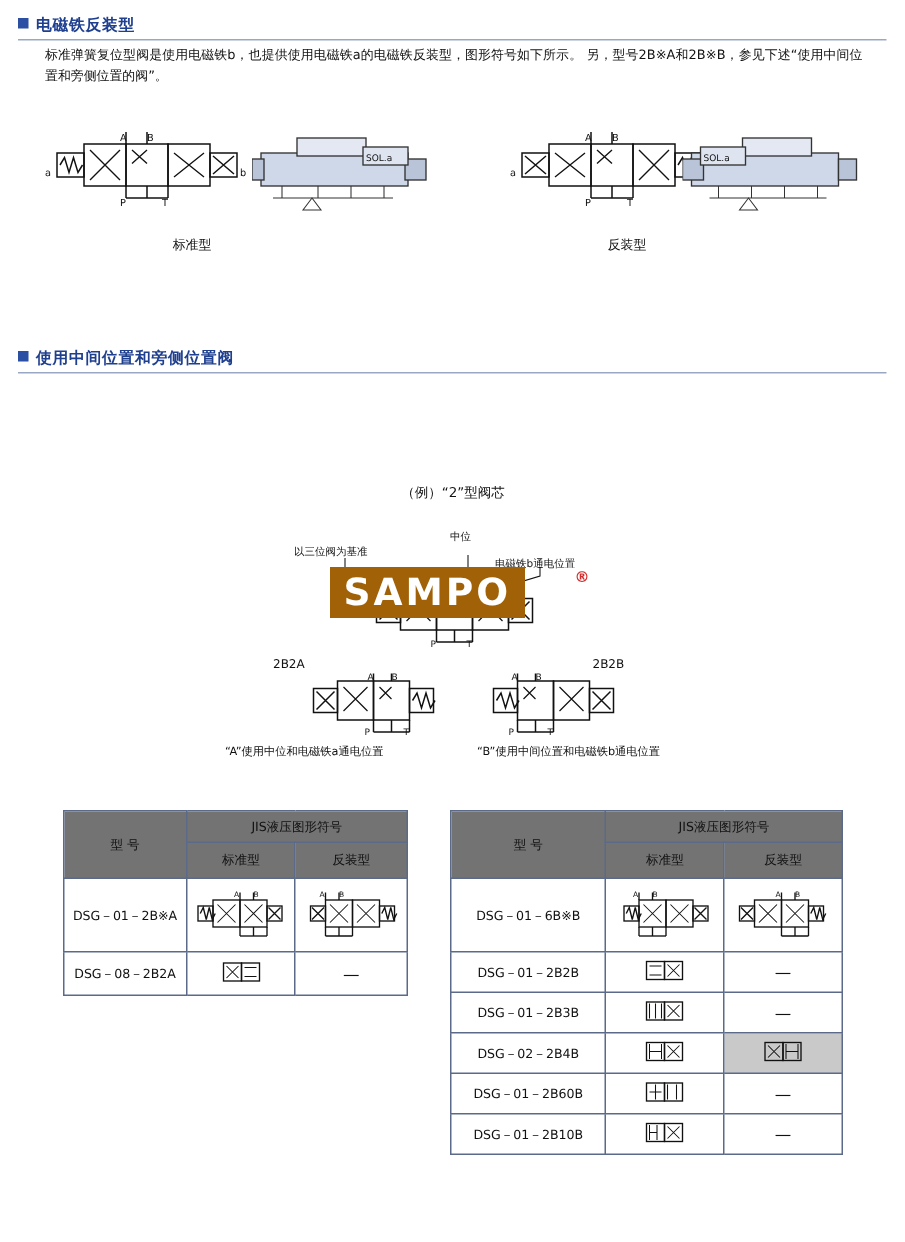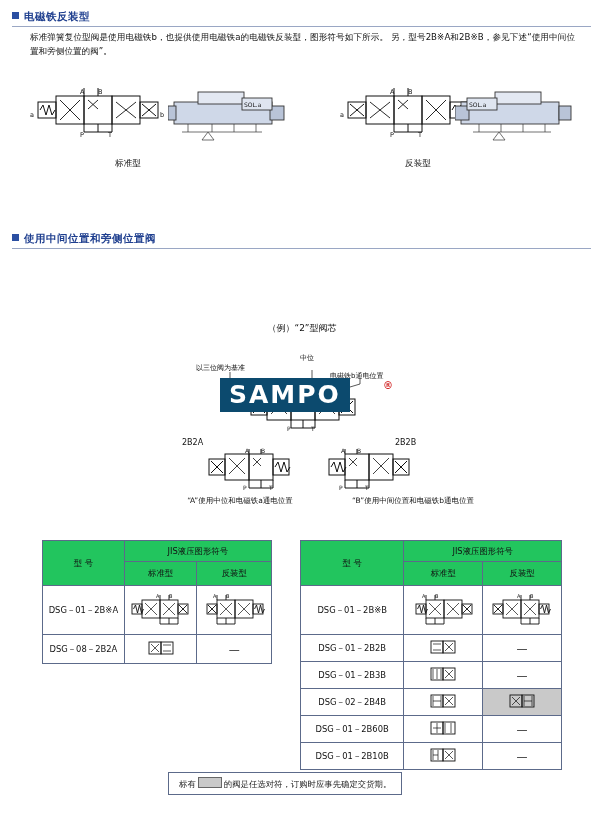--- a/index.html
+++ b/index.html
@@ -56,21 +56,21 @@
     position:absolute;
     font-size:7px;
     color:#111;
     white-space:nowrap;
   }
   .lbl-c{
     position:absolute;
     font-size:7.5px;
     color:#111;
     white-space:nowrap;
-    text-align:center;
+    text-align:left;
   }
 
   
   .wm{
     position:absolute;
     left:95px;top:372px;
     width:420px;height:90px;
     pointer-events:none;
     z-index:5;
   }
@@ -78,21 +78,21 @@
     position:absolute;left:0;top:26px;width:420px;
     text-align:center;
     font-size:30px;font-weight:bold;
     color:#b9c6dd;
     letter-spacing:14px;
     opacity:.85;
     white-space:nowrap;
   }
   .wm-box{
     position:absolute;left:125px;top:6px;
-    background:#0c4a6e;
+    background:#a16207;
     color:#fff;
     font-weight:bold;
     font-size:25px;
     letter-spacing:2px;
     padding:2px 9px 3px 9px;
     font-family:"DejaVu Sans","Liberation Sans",sans-serif;
   }
   .wm-reg{
     position:absolute;left:288px;top:8px;
     font-size:10px;color:#d32b2b;font-weight:bold;
@@ -106,21 +106,21 @@
   
   table{border-collapse:collapse;position:absolute;}
   table td,table th{
     border:1px solid #5c6a8a;
     font-size:8.4px;
     text-align:center;
     color:#111;
     font-weight:normal;
     padding:0;
   }
-  .thead{background:#22c55e;margin-left:25px;}
+  .thead{background:#737373;margin-left:25px;}
   .hatch{background:#c9c9c9;}
   .dash{font-size:11px;}
 
   
   .note{
     position:absolute;
     border:1px solid #5c6a8a;
     font-size:8.4px;
     padding:4px 10px;
     text-align:center;
@@ -418,21 +418,21 @@
         <tr>
       <td class="thead" rowspan="2" style="width:104px;height:44px;">型  号</td>
       <td class="thead" colspan="2" style="height:20px;">JIS液压图形符号</td>
     </tr>
     <tr>
       <td class="thead" style="width:78px;height:22px;">标准型</td>
       <td class="thead" style="width:78px;height:22px;">反装型</td>
     </tr>
 
     <tr>
-      <td style="height:48px;">DSG－01－2B※B</td>
+      <td style="height:48px;">DSG－01－6B※B</td>
       <td>
         <svg width="70" height="34" viewBox="0 0 70 34">
           <g stroke="#111" stroke-width=".9" fill="none">
             <rect x="18" y="8" width="18" height="18"></rect>
             <rect x="36" y="8" width="18" height="18"></rect>
             <rect x="8" y="12" width="10" height="10"></rect>
             <path d="M9.5 17 l2 -4 l2 8 l2 -8 l2 8 l2 -4"></path>
             <rect x="54" y="12" width="10" height="10"></rect>
             <path d="M55 13 l8 8 M55 21 l8 -8"></path>
             <path d="M21 11 l12 12 M21 23 l12 -12" stroke-width=".7"></path>
@@ -545,17 +545,14 @@
             <path d="M13 5 l0 10 M18 5 l0 10 M13 10 l5 0" stroke-width=".7"></path>
             <path d="M25 6 l8 8 M25 14 l8 -8" stroke-width=".7"></path>
           </g>
         </svg>
       </td>
       <td class="dash">—</td>
     </tr>
   </tbody>
     </table>
 
-  <div class="note" style="left:168px;top:772px;">
-    <span>标有</span><span class="swatch"></span><span>的阀是任选对符，订购时应事先确定交货期。</span>
-  </div>
 
 </div>
 
 </body></html>

